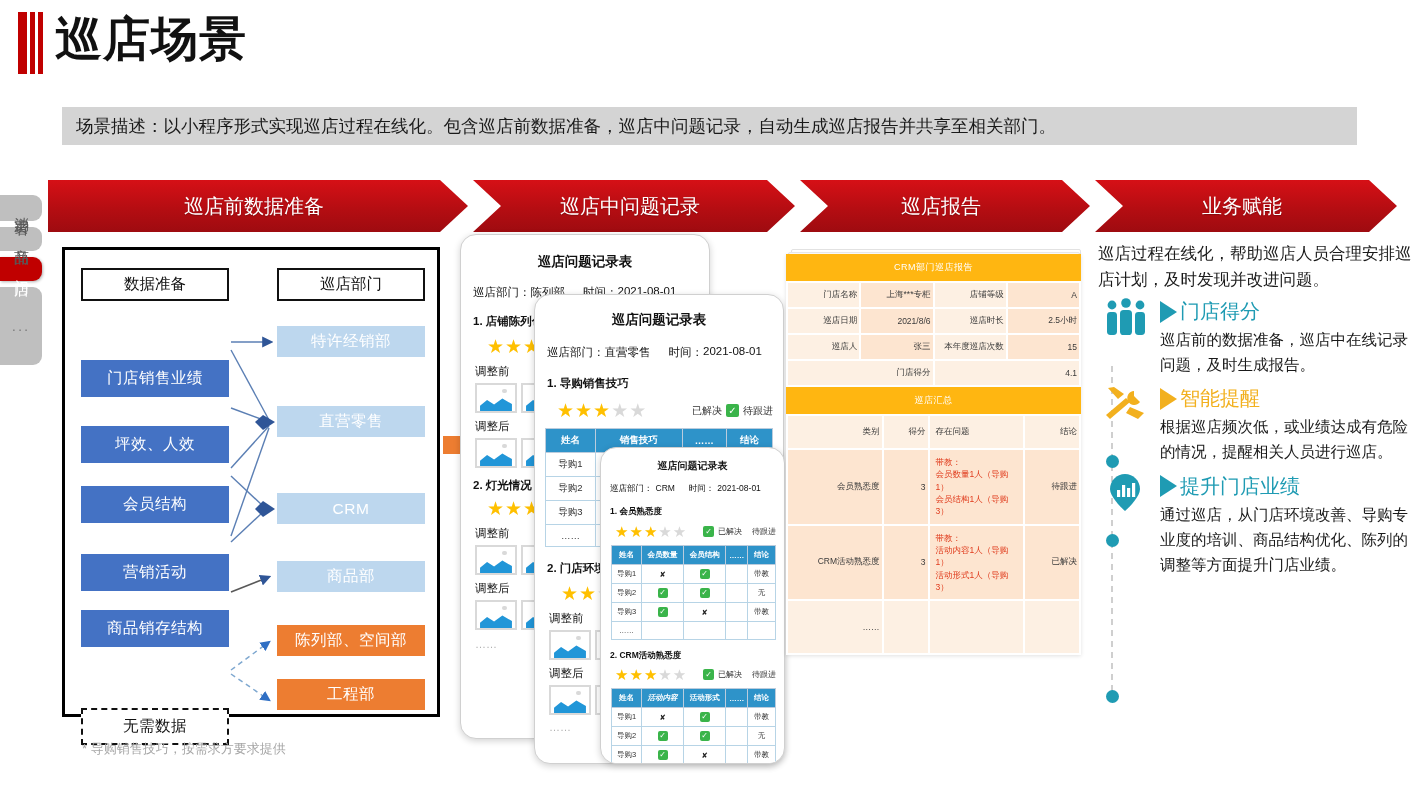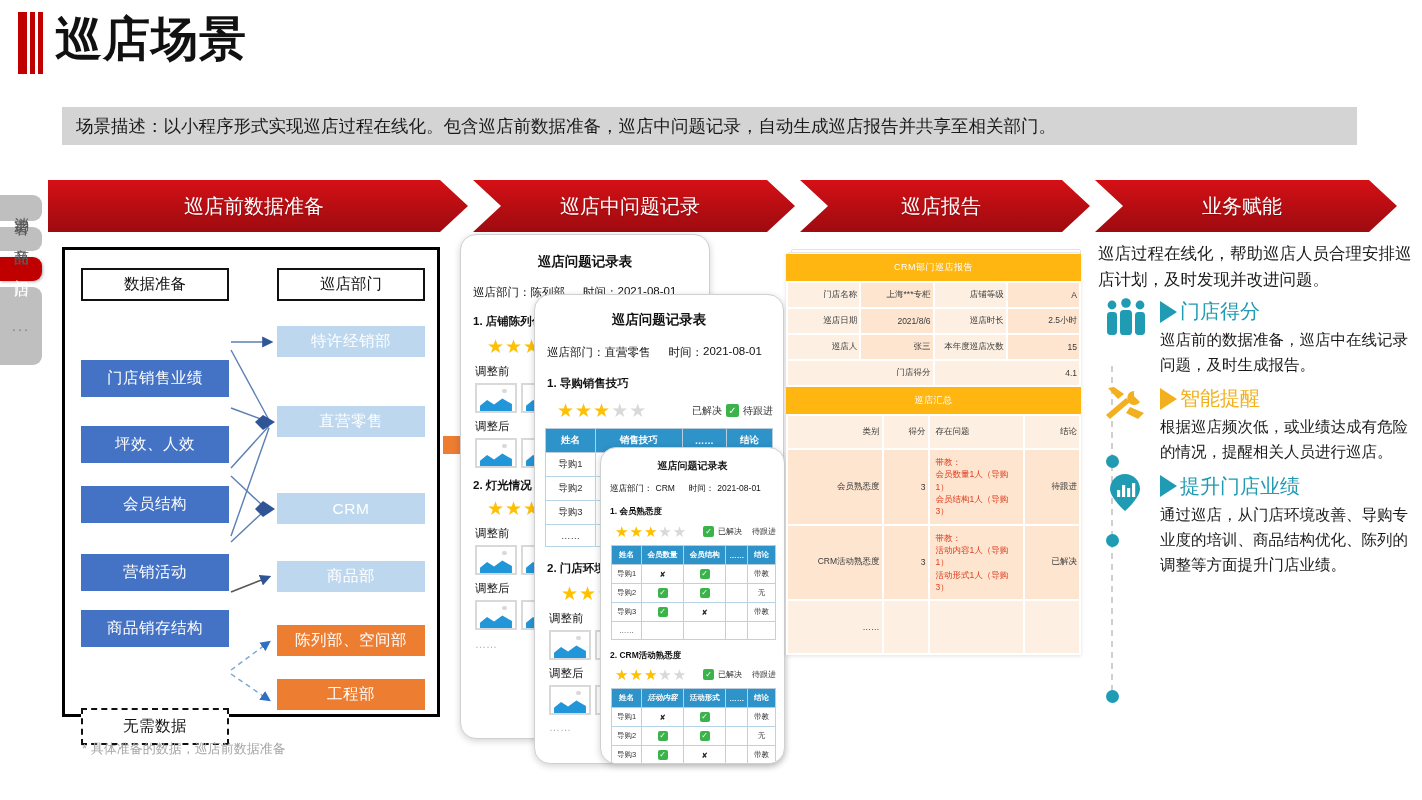--- a/index.html
+++ b/index.html
@@ -268,21 +268,21 @@
   <div class="rbox" style="top:311px;">
       <span>商品部</span>
     </div>
   <div class="rbox orange" style="top:375px;">
       <span>陈列部、空间部</span>
     </div>
   <div class="rbox orange" style="top:429px;">
       <span>工程部</span>
     </div>
 </div>
-<div id="prep-note">* 具体准备的数据，巡店前数据准备</div>
+<div id="prep-note">* 导购销售技巧，按需求方要求提供</div>
 
 <svg id="orange-arrow" viewBox="0 0 34 40">
   <path d="M0,11 L18,11 L18,2 L34,20 L18,38 L18,29 L0,29 Z" fill="#ed7d31"></path>
 </svg>
 
 <div class="phone" id="phone1">
   <div class="ph-title">巡店问题记录表</div>
   <div class="ph-meta">
     <span>巡店部门：</span>
     <span>陈列部</span>

